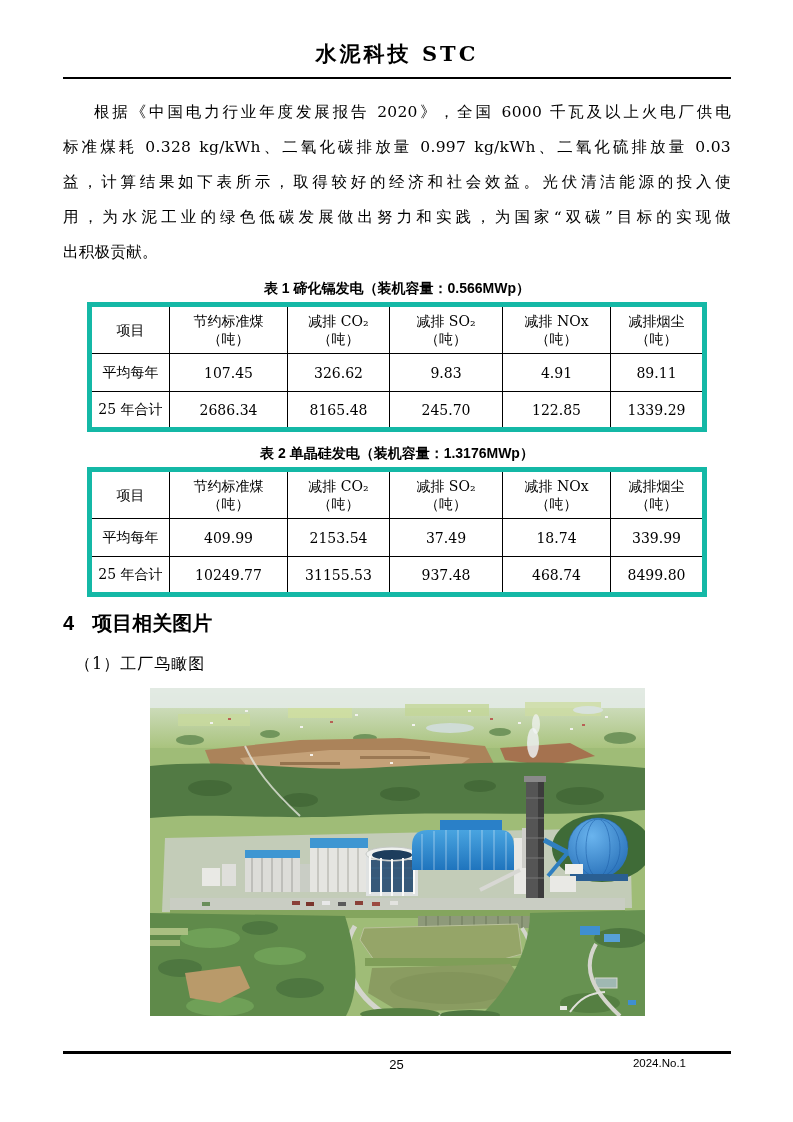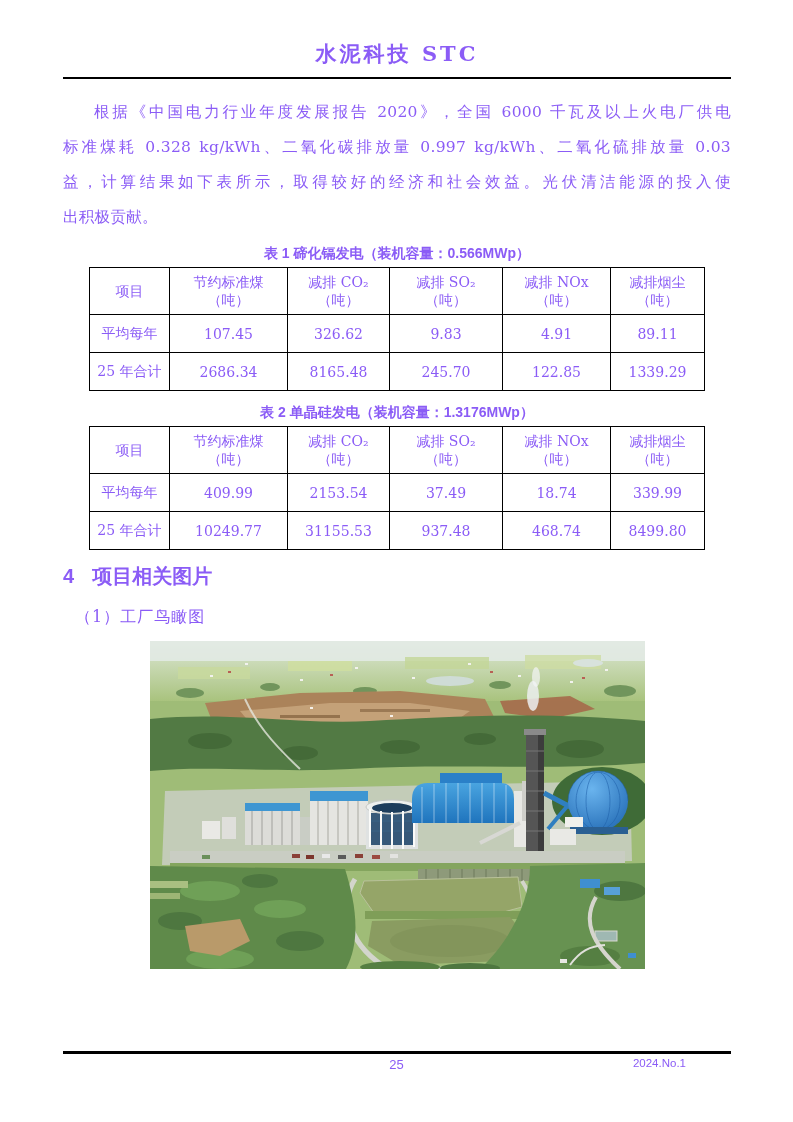--- a/index.html
+++ b/index.html
@@ -1,19 +1,19 @@
 <!DOCTYPE html>
 <html><head>
 <meta charset="utf-8">
 <style>
   * { margin:0; padding:0; box-sizing:border-box; }
   html,body { background:#ffffff; }
   .page {
     position:relative; width:793px; height:1122px; margin:0 auto;
-    background:#ffffff; color:#8b5cf6;
+    background:#ffffff; color:#000000;
     font-family:"DejaVu Serif","Liberation Serif",serif;
     overflow:hidden;
   }
   .content { padding:0 62px 0 63px; }
 
   
   .doc-header { text-align:center; padding-top:40px; padding-bottom:9px; border-bottom:2px solid #000; }
   .doc-title { font-size:21px; font-weight:700; letter-spacing:3px; font-family:"DejaVu Serif","Liberation Serif",serif; }
 
   
@@ -30,21 +30,21 @@
   .tbl-caption {
     margin-top:9px; text-align:center;
     font-family:"Liberation Sans","DejaVu Sans",sans-serif;
     font-weight:700; font-size:14px; line-height:18px;
   }
   .tbl-caption.second { margin-top:12px; }
 
   
   table.data-table {
     width:615px; margin:5px auto 0; border-collapse:collapse;
-    border:1px solid #14b8a6; table-layout:fixed;
+    border:5px solid #14b8a6; table-layout:fixed;
   }
   table.data-table td { border:1px solid #000; text-align:center; vertical-align:middle; font-size:14px; }
   td.hdr { padding:5px 0; }
   .hdr-l1, .hdr-l2 { line-height:18px; }
   tr.data-row td { height:38px; }
   col.c0{width:80px} col.c1{width:118px} col.c2{width:102px} col.c3{width:113px} col.c4{width:108px} col.c5{width:94px}
 
   
   .section-heading {
     margin-top:14px; font-family:"Liberation Sans","DejaVu Sans",sans-serif;
@@ -71,20 +71,21 @@
   <div class="content">
 
     <div class="doc-header">
       <div class="doc-title">水泥科技 STC</div>
     </div>
 
     <div class="paragraph">
       <div class="para-line first">根据《中国电力行业年度发展报告 2020》，全国 6000 千瓦及以上火电厂供电</div>
       <div class="para-line">标准煤耗 0.328 kg/kWh、二氧化碳排放量 0.997 kg/kWh、二氧化硫排放量 0.03</div>
       <div class="para-line">益，计算结果如下表所示，取得较好的经济和社会效益。光伏清洁能源的投入使</div>
+      <div class="para-line">用，为水泥工业的绿色低碳发展做出努力和实践，为国家“双碳”目标的实现做</div>
       <div class="para-line last">出积极贡献。</div>
     </div>
 
     <div class="tbl-caption">表 1 碲化镉发电（装机容量：0.566MWp）</div>
 
     <table class="data-table">
       <colgroup>
           <col class="c0">
           <col class="c1">
           <col class="c2">

